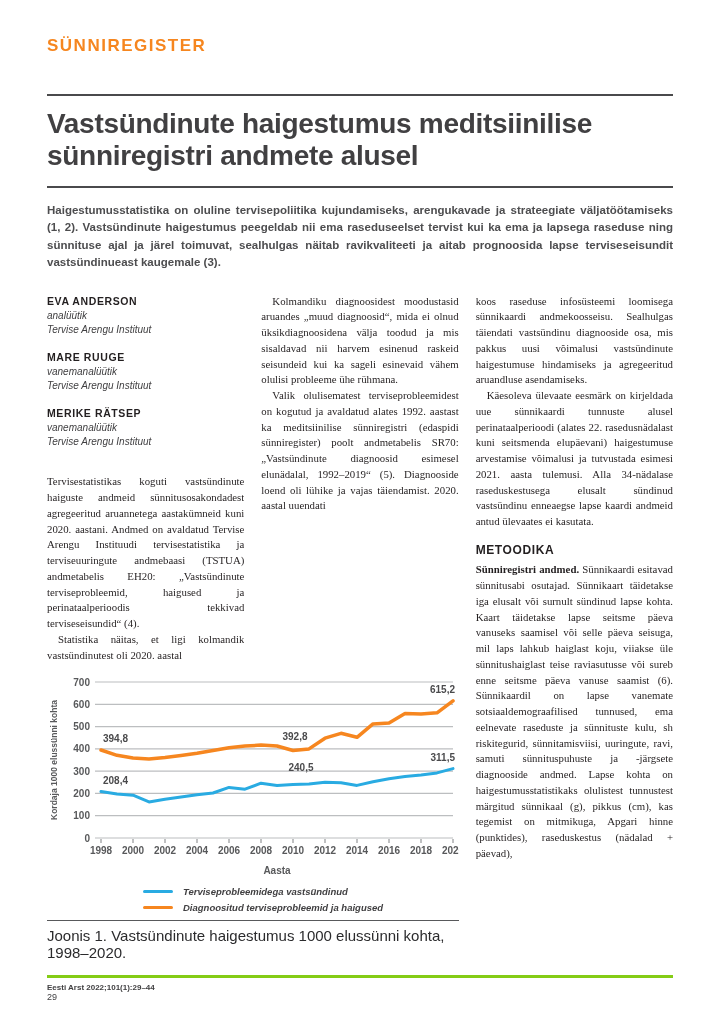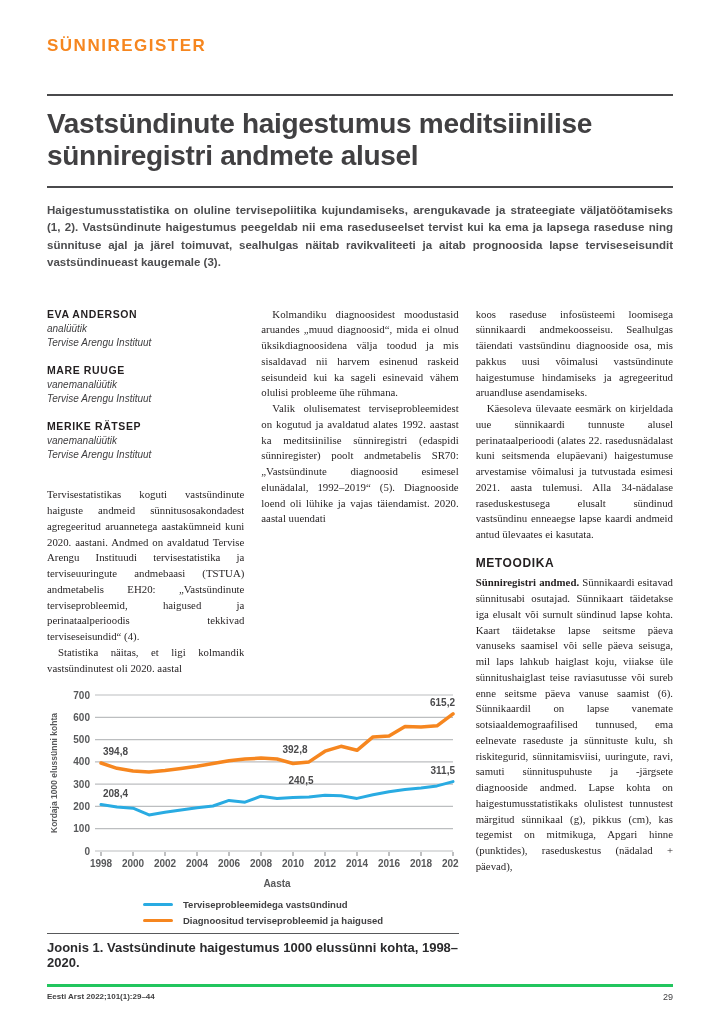--- a/index.html
+++ b/index.html
@@ -3,39 +3,39 @@
 <meta charset="utf-8">
 <style>
   html,body{margin:0;padding:0;background:#ffffff;}
   body{width:720px;height:1018px;overflow:hidden;font-family:"Liberation Sans",sans-serif;color:#231F20;}
   .page{padding:36px 47px 0 47px;box-sizing:border-box;}
   .masthead{height:58px;}
   .section-label{color:#F6861F;font-weight:bold;font-size:17px;letter-spacing:1.5px;}
   .rule{border:none;border-top:2px solid #4A4A4C;margin:0;}
   .title{font-size:28px;line-height:1.14;font-weight:bold;color:#414042;margin:12px 0 14px 0;letter-spacing:-0.3px;}
   .lead{font-weight:bold;color:#4D4D4F;font-size:11.5px;line-height:1.52;text-align:justify;margin:14px 0 0 0;}
-  .columns{display:grid;grid-template-columns:1fr 1fr 1fr;column-gap:17px;margin-top:35px;}
+  .columns{display:grid;grid-template-columns:1fr 1fr 1fr;column-gap:17px;margin-top:22px;}
   .col{font-family:"Liberation Serif",serif;font-size:10.8px;line-height:1.46;text-align:justify;color:#231F20;}
   .col1,.col2{grid-row:1;height:368px;overflow:hidden;}
   .col3{grid-column:3;grid-row:1 / span 2;height:648px;overflow:hidden;}
   .fig-block{grid-column:1 / span 2;grid-row:2;padding-top:4px;}
   .authors{font-family:"Liberation Sans",sans-serif;margin-bottom:26px;}
   .author{margin-bottom:13px;}
   .author-name{font-weight:bold;font-size:10.5px;letter-spacing:0.6px;color:#231F20;}
   .author-role,.author-aff{font-size:10px;line-height:1.38;color:#414042;font-style:italic;}
   .col p{margin:0;}
   .indent{text-indent:11px;}
   .subheading{font-family:"Liberation Sans",sans-serif;font-weight:bold;font-size:12px;letter-spacing:0.6px;margin:12px 0 3px 0;color:#231F20;}
   .runin{font-weight:bold;}
   .legend{margin:4px 0 0 96px;}
-  .legend-row{display:flex;align-items:center;margin-bottom:5px;}
+  .legend-row{display:flex;align-items:center;margin-bottom:5px;font-style:italic;}
   .legend-swatch{width:30px;height:3px;border-radius:2px;margin-right:10px;flex:0 0 auto;}
   .legend-label{font-weight:bold;font-size:9.5px;color:#414042;}
-  .caption{border-top:1px solid #58595B;margin-top:7px;padding-top:6px;font-weight:bold;font-size:13px;color:#2b2b2d;}
-  .footer{margin:14px 47px 0 47px;border-top:3px solid #22c55e;padding-top:5px;display:flex;justify-content:space-between;}
+  .caption{border-top:1px solid #58595B;margin-top:7px;padding-top:6px;font-weight:normal;font-size:15px;color:#2b2b2d;}
+  .footer{margin:14px 47px 0 47px;border-top:3px solid #84cc16;padding-top:5px;display:flex;justify-content:space-between;flex-direction:column;}
   .footer-ref{font-size:8px;font-weight:bold;color:#414042;}
   .footer-page{font-size:9px;font-weight:normal;color:#414042;}
   
   .ytick{font:bold 10px "Liberation Sans",sans-serif;fill:#58595B;text-anchor:end;}
   .xtick{font:bold 10px "Liberation Sans",sans-serif;fill:#58595B;text-anchor:middle;}
   .dlabel{font:bold 10px "Liberation Sans",sans-serif;fill:#4A4A4C;}
   .axis-title{font:bold 10px "Liberation Sans",sans-serif;fill:#58595B;text-anchor:middle;}
 </style>
 </head>
 <body>

